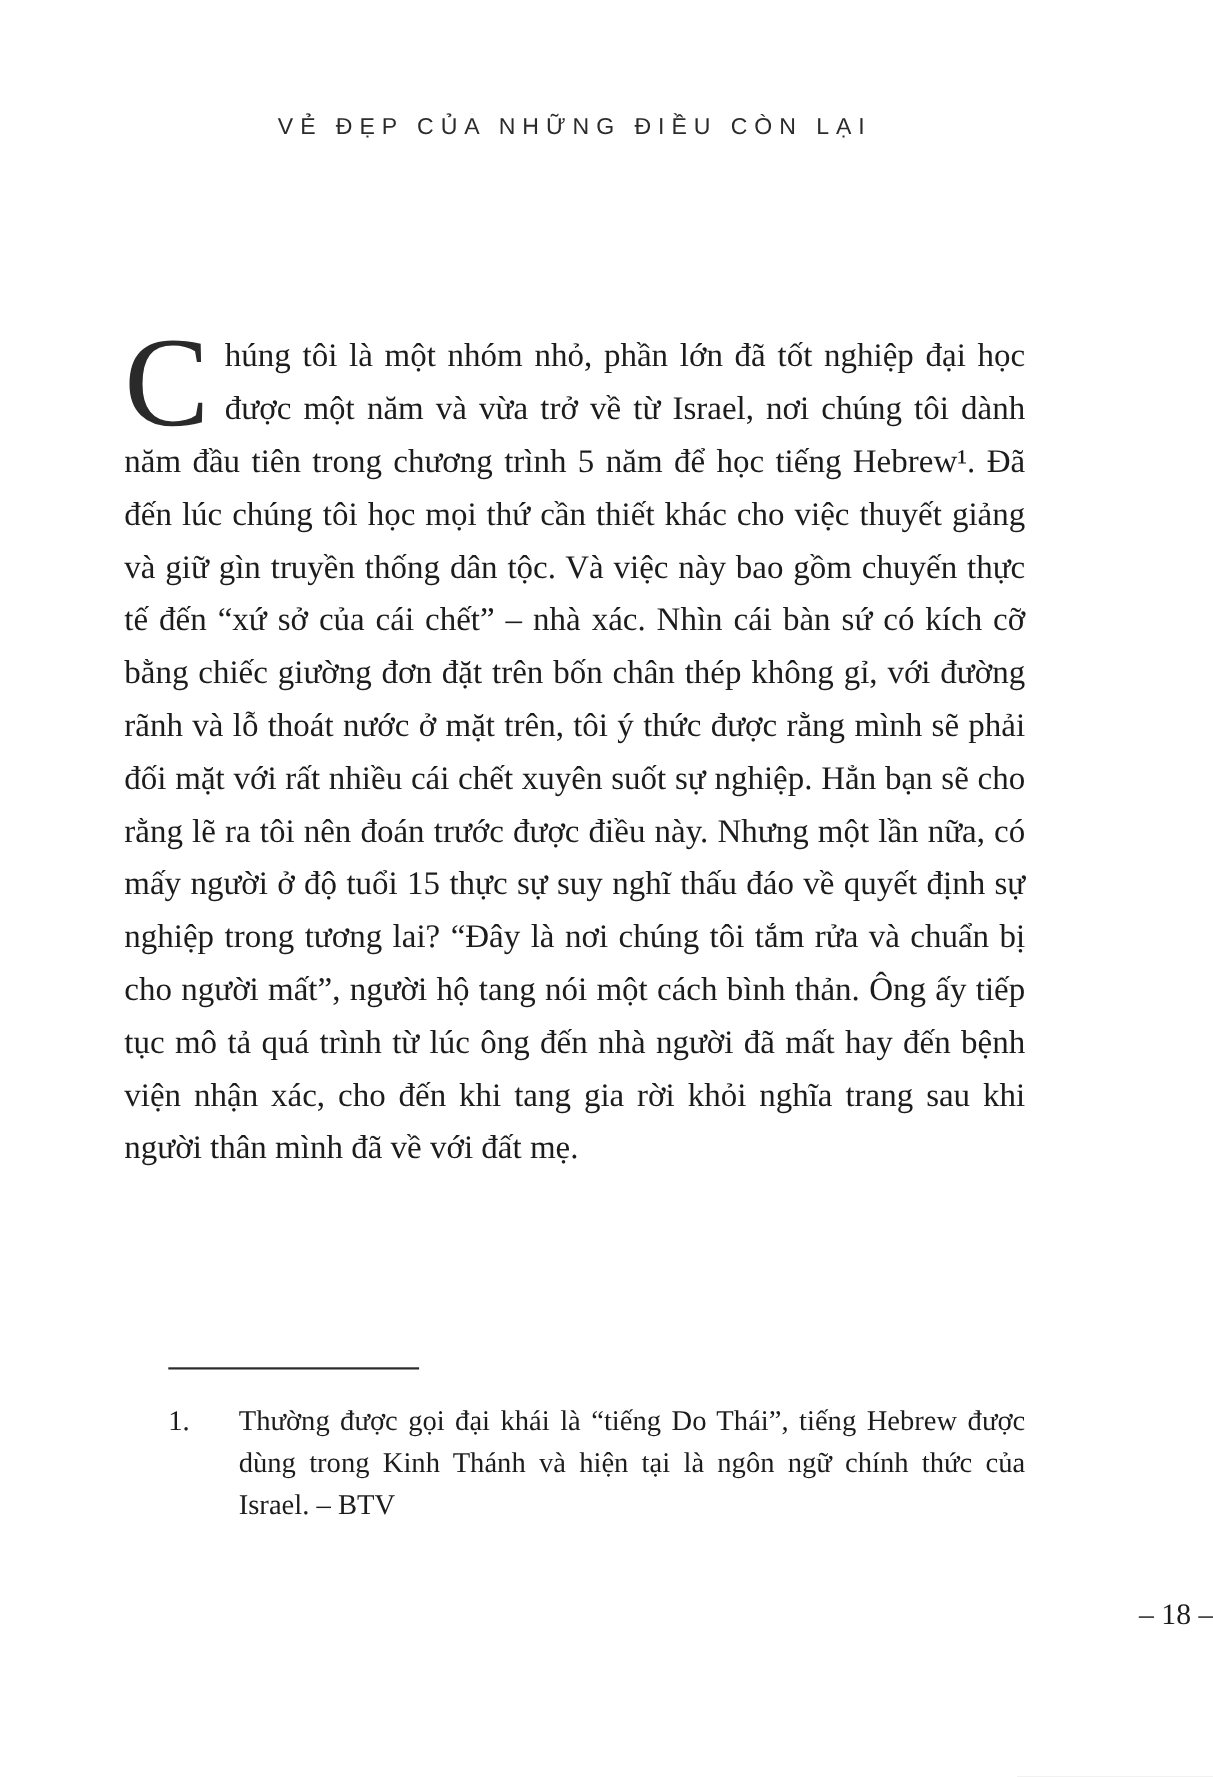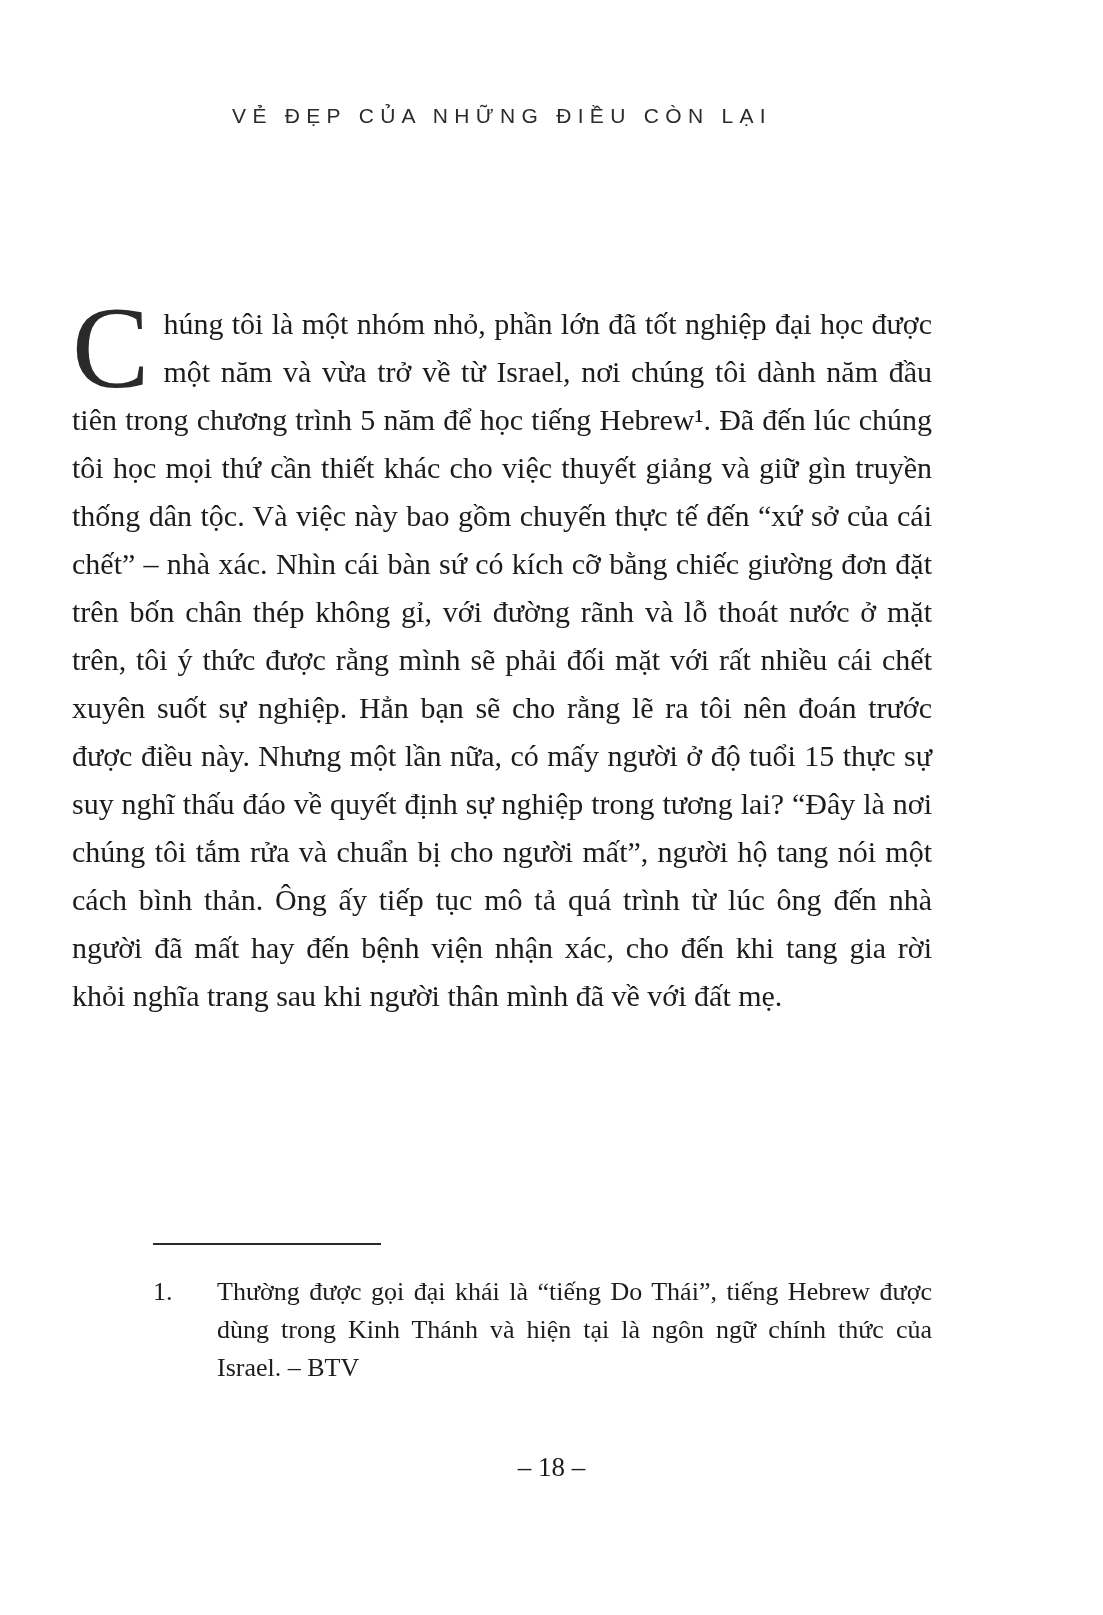--- a/index.html
+++ b/index.html
@@ -7,21 +7,21 @@
     padding: 0;
     background: #e8e8e8;
   }
   .page {
     position: relative;
     width: 1103px;
     height: 1615px;
     margin: 0 auto;
     background: #ffffff;
     box-sizing: border-box;
-    padding: 0 171px 0 72px;
+    padding: 0 171px 0 113px;
     font-family: "Liberation Serif", serif;
     color: #1e1e1e;
     overflow: hidden;
   }
   .running-header {
     padding-top: 104px;
     text-align: center;
     font-family: "Liberation Sans", sans-serif;
     font-weight: 400;
     font-size: 21px;
@@ -67,21 +67,21 @@
   .fn-text {
     flex: 1;
     text-align: justify;
     margin-left: 20px;
   }
   .page-number {
     position: absolute;
     top: 1452px;
     left: 0;
     width: 1103px;
-    text-align: center;
+    text-align: right;
     font-size: 27px;
     color: #1c1c1c;
   }
 </style>
 </head>
 <body>
 
 <div class="page">
 
   <div class="running-header">VẺ ĐẸP CỦA NHỮNG ĐIỀU CÒN LẠI</div>

